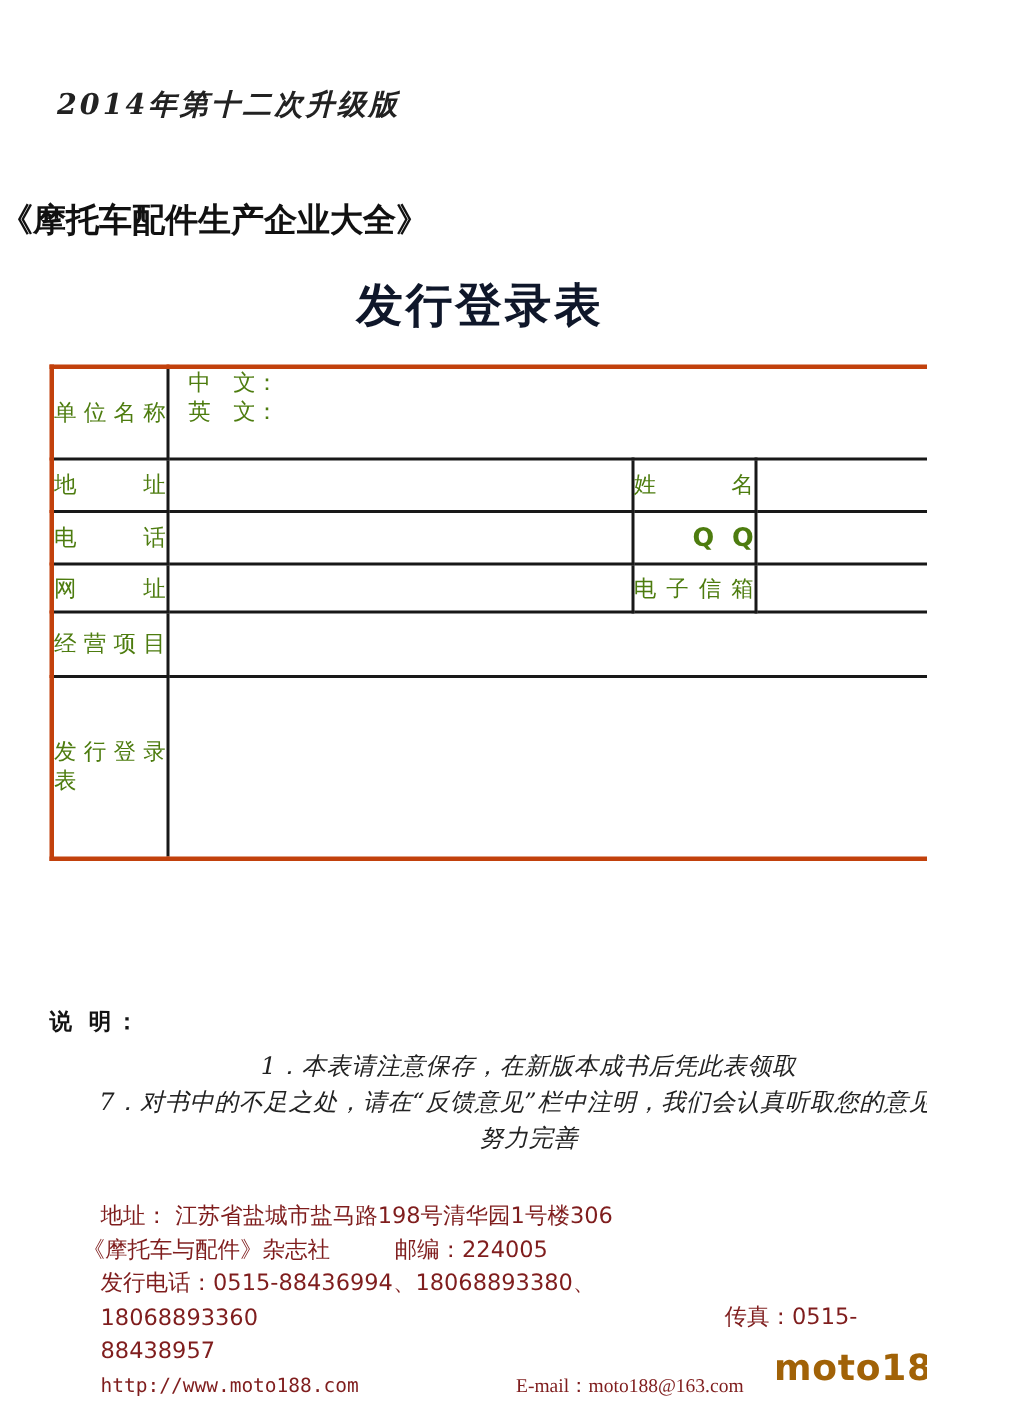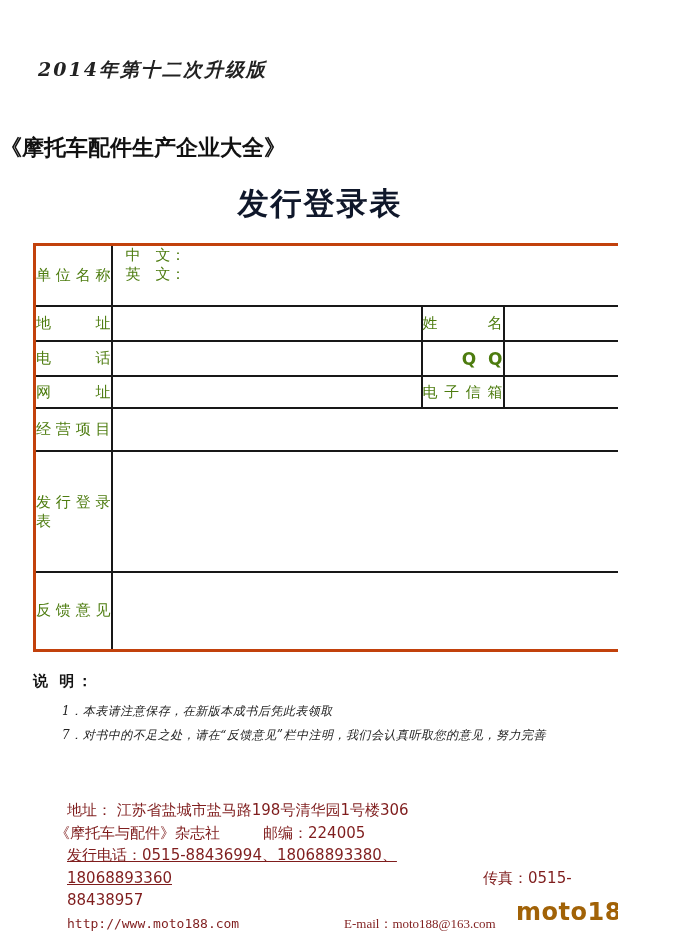--- a/index.html
+++ b/index.html
@@ -41,27 +41,27 @@
   td.unit-cell > div.unit-lines {
     display:flex; flex-direction:column; justify-content:flex-start;
     height:59px; padding-left:13px;
   }
 
   .notes { position:absolute; left:33px; top:672px; width:610px; }
   .notes-heading { font-size:15px; font-weight:bold; letter-spacing:3px; color:#141414; }
   .notes-items {
     margin-top:8px; padding-left:29px;
     font-family:"DejaVu Serif","Liberation Serif",serif; font-style:italic;
-    font-size:12px; line-height:24px; color:#222; letter-spacing:0.5px;
+    font-size:16px; line-height:24px; color:#222; letter-spacing:0.5px;text-align:center;
   }
 
   .contact { position:absolute; left:55px; top:799px; font-size:15px; line-height:22.5px; color:#7f1d1d; }
   .contact .indent { padding-left:12px; }
   .pub   { display:inline-block; width:208px; }
-  .phone { display:inline-block; width:416px;text-decoration:underline; }
+  .phone { display:inline-block; width:416px; }
   .web   { display:inline-block; width:277px; font-family:"DejaVu Sans Mono","Liberation Mono",monospace; font-size:13px; }
   .email { font-family:Liberation Serif, serif; font-size:13px; }
 
   .logo {
     position:absolute; left:516px; top:898px;
     font-family:"DejaVu Sans","Liberation Sans",sans-serif;
     font-weight:bold; font-size:24px; letter-spacing:0.5px;
   }
   .logo .logo-suffix { color:#111111; }
 </style>
@@ -111,24 +111,20 @@
       <td></td>
     </tr>
     <tr style="height:43px">
       <td class="lbl">经营项目</td>
       <td colspan="3"></td>
     </tr>
     <tr style="height:121px">
       <td class="lbl">发行登录表</td>
       <td colspan="3"></td>
     </tr>
-    <tr style="height:78px">
-      <td class="lbl">反馈意见</td>
-      <td colspan="3"></td>
-    </tr>
   </tbody>
     </table>
 
   <div class="notes">
     <div class="notes-heading">说 明：</div>
     <div class="notes-items">
       <div>1．本表请注意保存，在新版本成书后凭此表领取</div>
       <div>7．对书中的不足之处，请在“反馈意见”栏中注明，我们会认真听取您的意见，努力完善</div>
     </div>
   </div>

